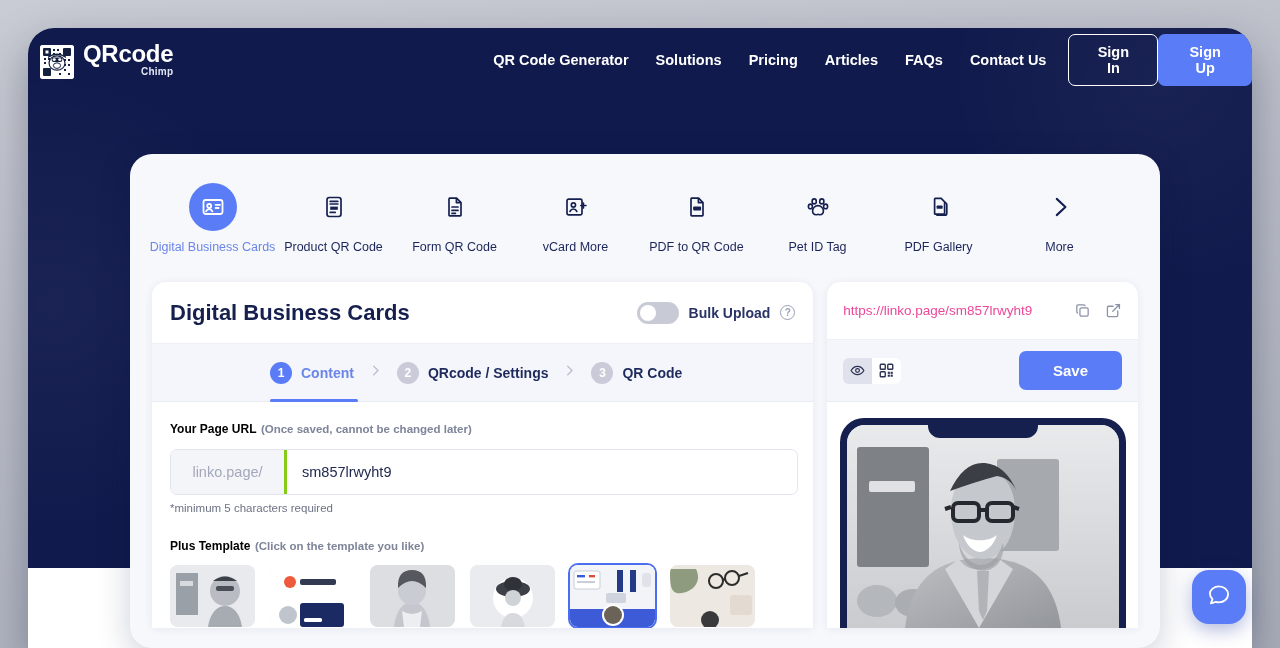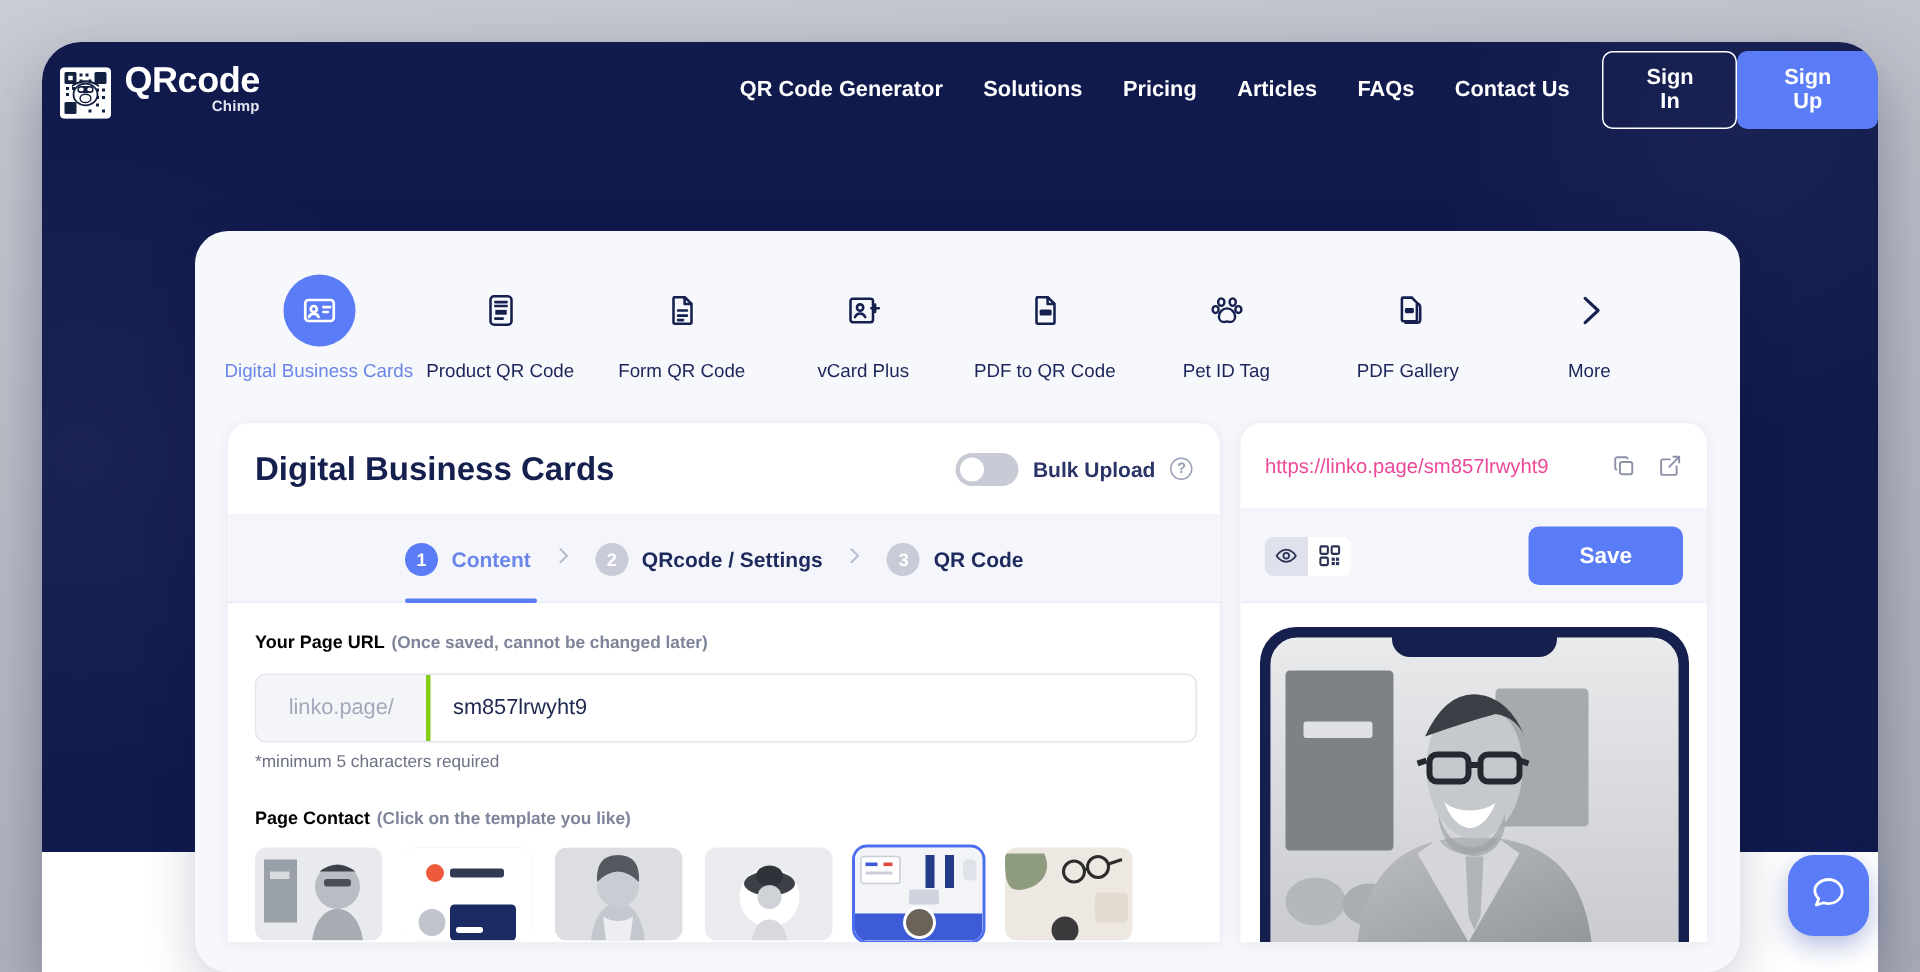--- a/index.html
+++ b/index.html
@@ -338,21 +338,21 @@
 
       <div class="cat">
         <div class="cat-ico">
           <svg width="24" height="24" viewBox="0 0 24 24" fill="none" stroke="#16204f" stroke-width="1.7">
             <rect x="3" y="4.2" width="15" height="15.6" rx="1.6"></rect>
             <circle cx="9.4" cy="10" r="2.1"></circle>
             <path d="M6 16.4c.7-1.6 2-2.4 3.4-2.4s2.7.8 3.4 2.4" stroke-linecap="round"></path>
             <path d="M19.4 8v5M16.9 10.5h5" stroke-linecap="round"></path>
           </svg>
         </div>
-        <span class="cat-label">vCard Plus</span>
+        <span class="cat-label">vCard More</span>
       </div>
 
       <div class="cat">
         <div class="cat-ico">
           <svg width="24" height="24" viewBox="0 0 24 24" fill="none" stroke="#16204f" stroke-width="1.7">
             <path d="M6 3.2h7.6L18 7.6V20a.8.8 0 0 1-.8.8H6.8A.8.8 0 0 1 6 20V4a.8.8 0 0 1 .8-.8Z"></path>
             <path d="M13.4 3.4v4.2H17.8" stroke-linejoin="round"></path>
             <rect x="8.1" y="11.4" width="8" height="4" rx="1" fill="#16204f" stroke="none"></rect>
           </svg>
         </div>
@@ -439,21 +439,21 @@
             <span class="field-hint">(Once saved, cannot be changed later)</span>
           </div>
 
           <div class="url-row">
             <div class="url-prefix">linko.page/</div>
             <input class="url-input" type="text" value="sm857lrwyht9" style="">
           </div>
           <div class="min-note">*minimum 5 characters required</div>
 
           <div class="tmpl-title-row">
-            <span class="field-title">Page Contact</span>
+            <span class="field-title">Plus Template</span>
             <span class="field-hint">(Click on the template you like)</span>
           </div>
 
           <div class="tmpl-grid">
 
             <div class="tmpl">
               <svg width="85" height="62" viewBox="0 0 85 62">
                 <rect width="85" height="62" fill="#e8eaee"></rect>
                 <rect x="6" y="8" width="22" height="42" fill="#9aa0a8"></rect>
                 <rect x="10" y="16" width="13" height="5" fill="#d8dade"></rect>

